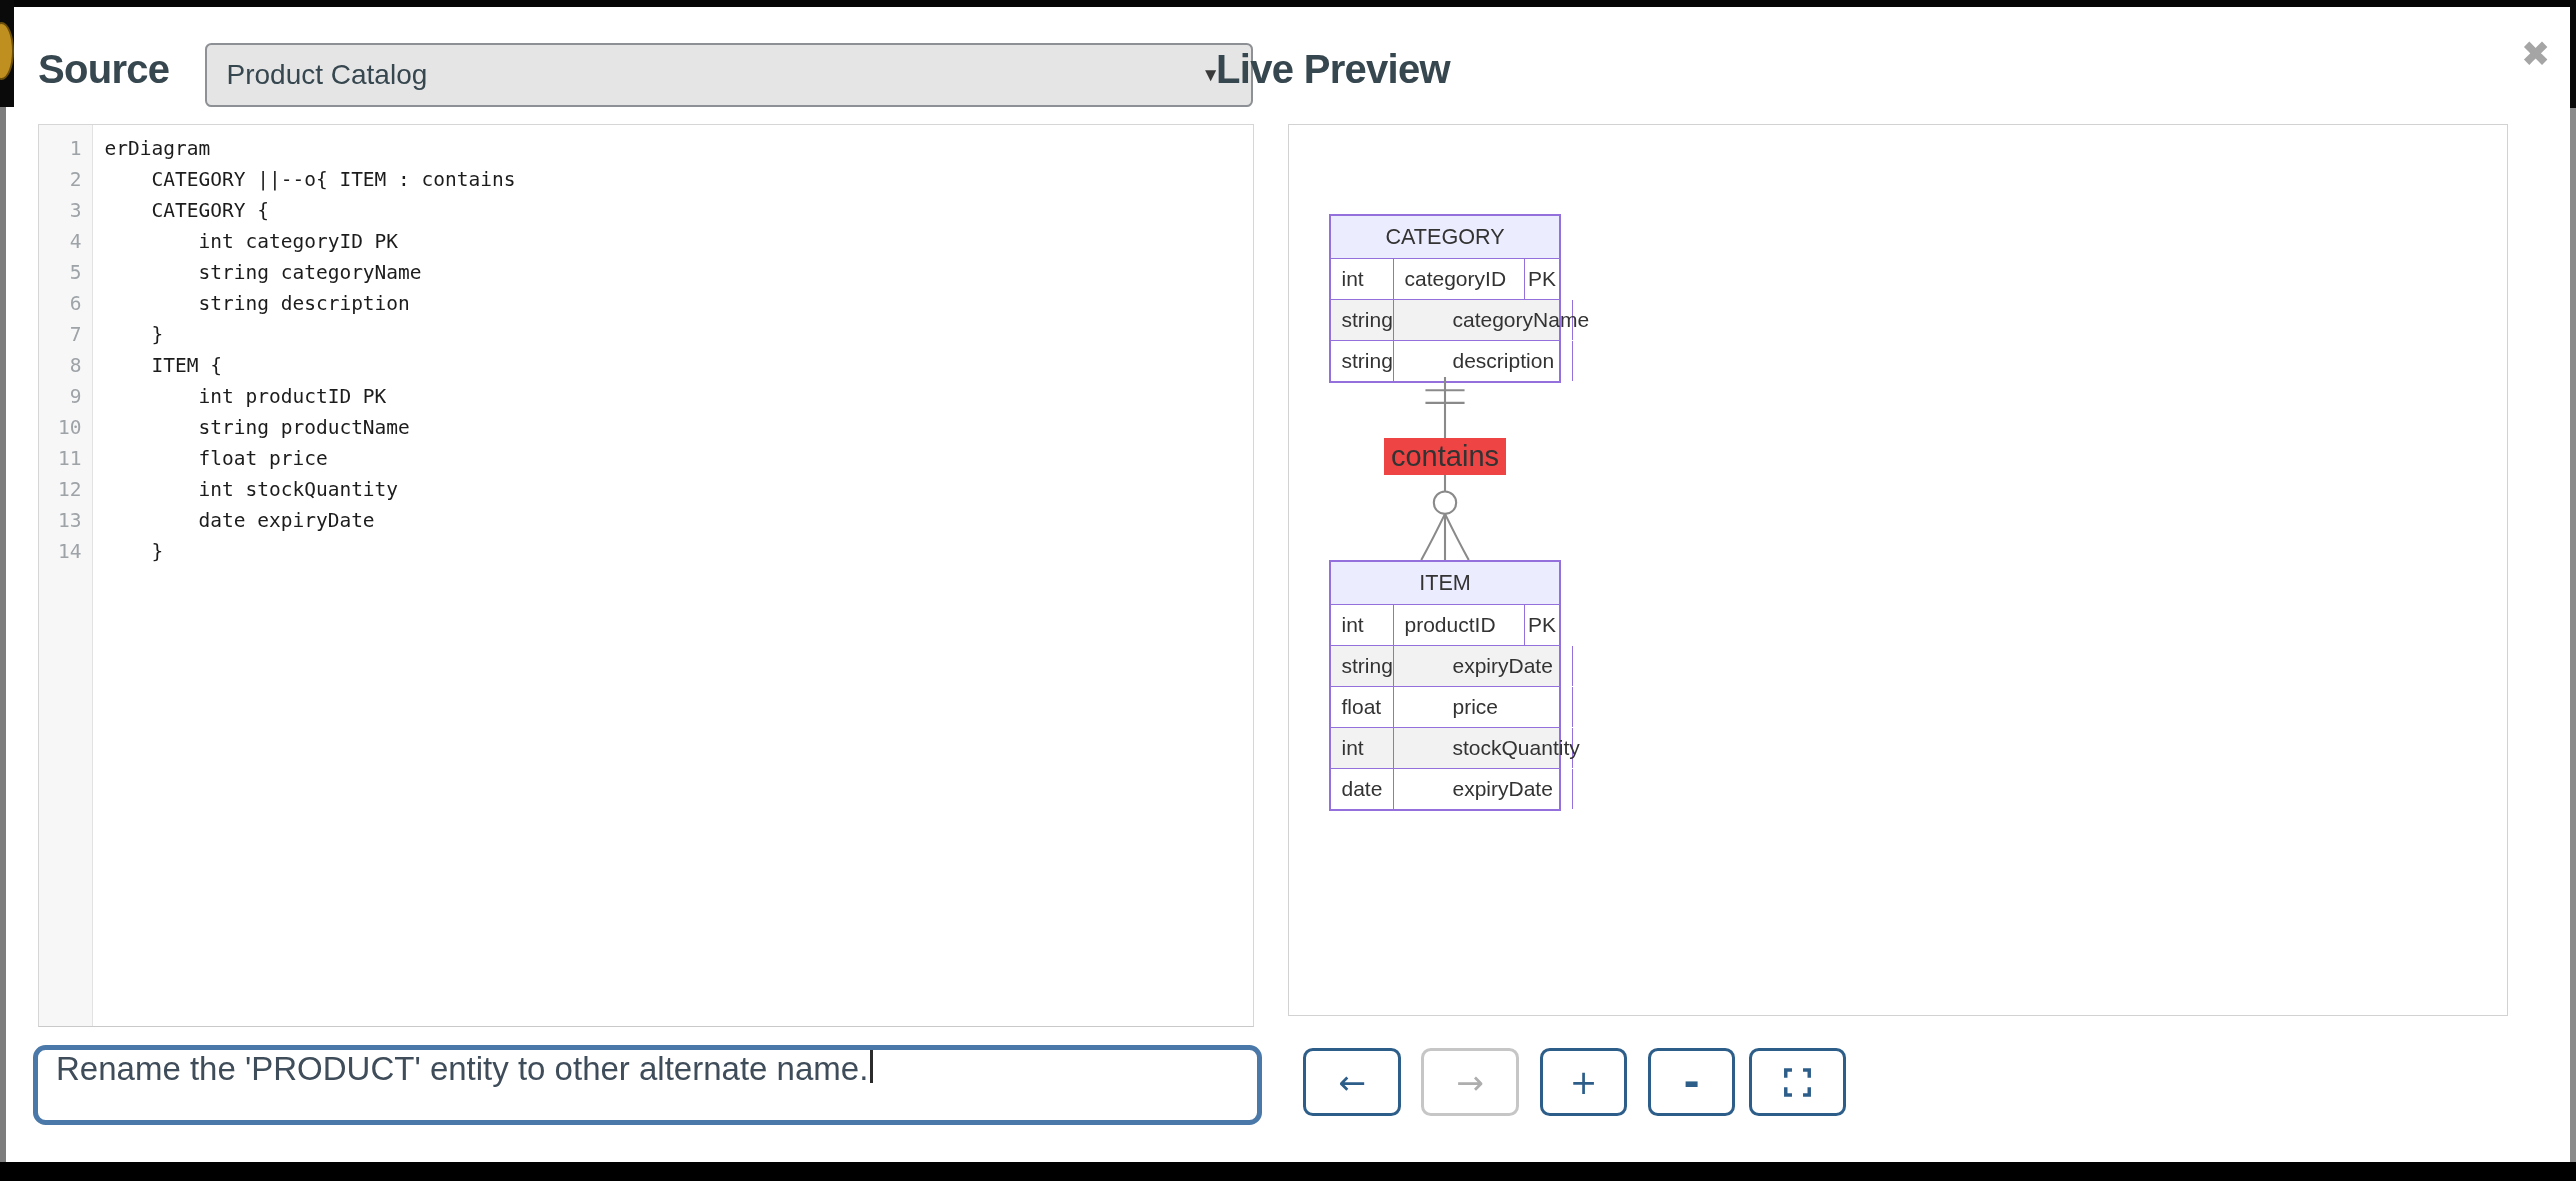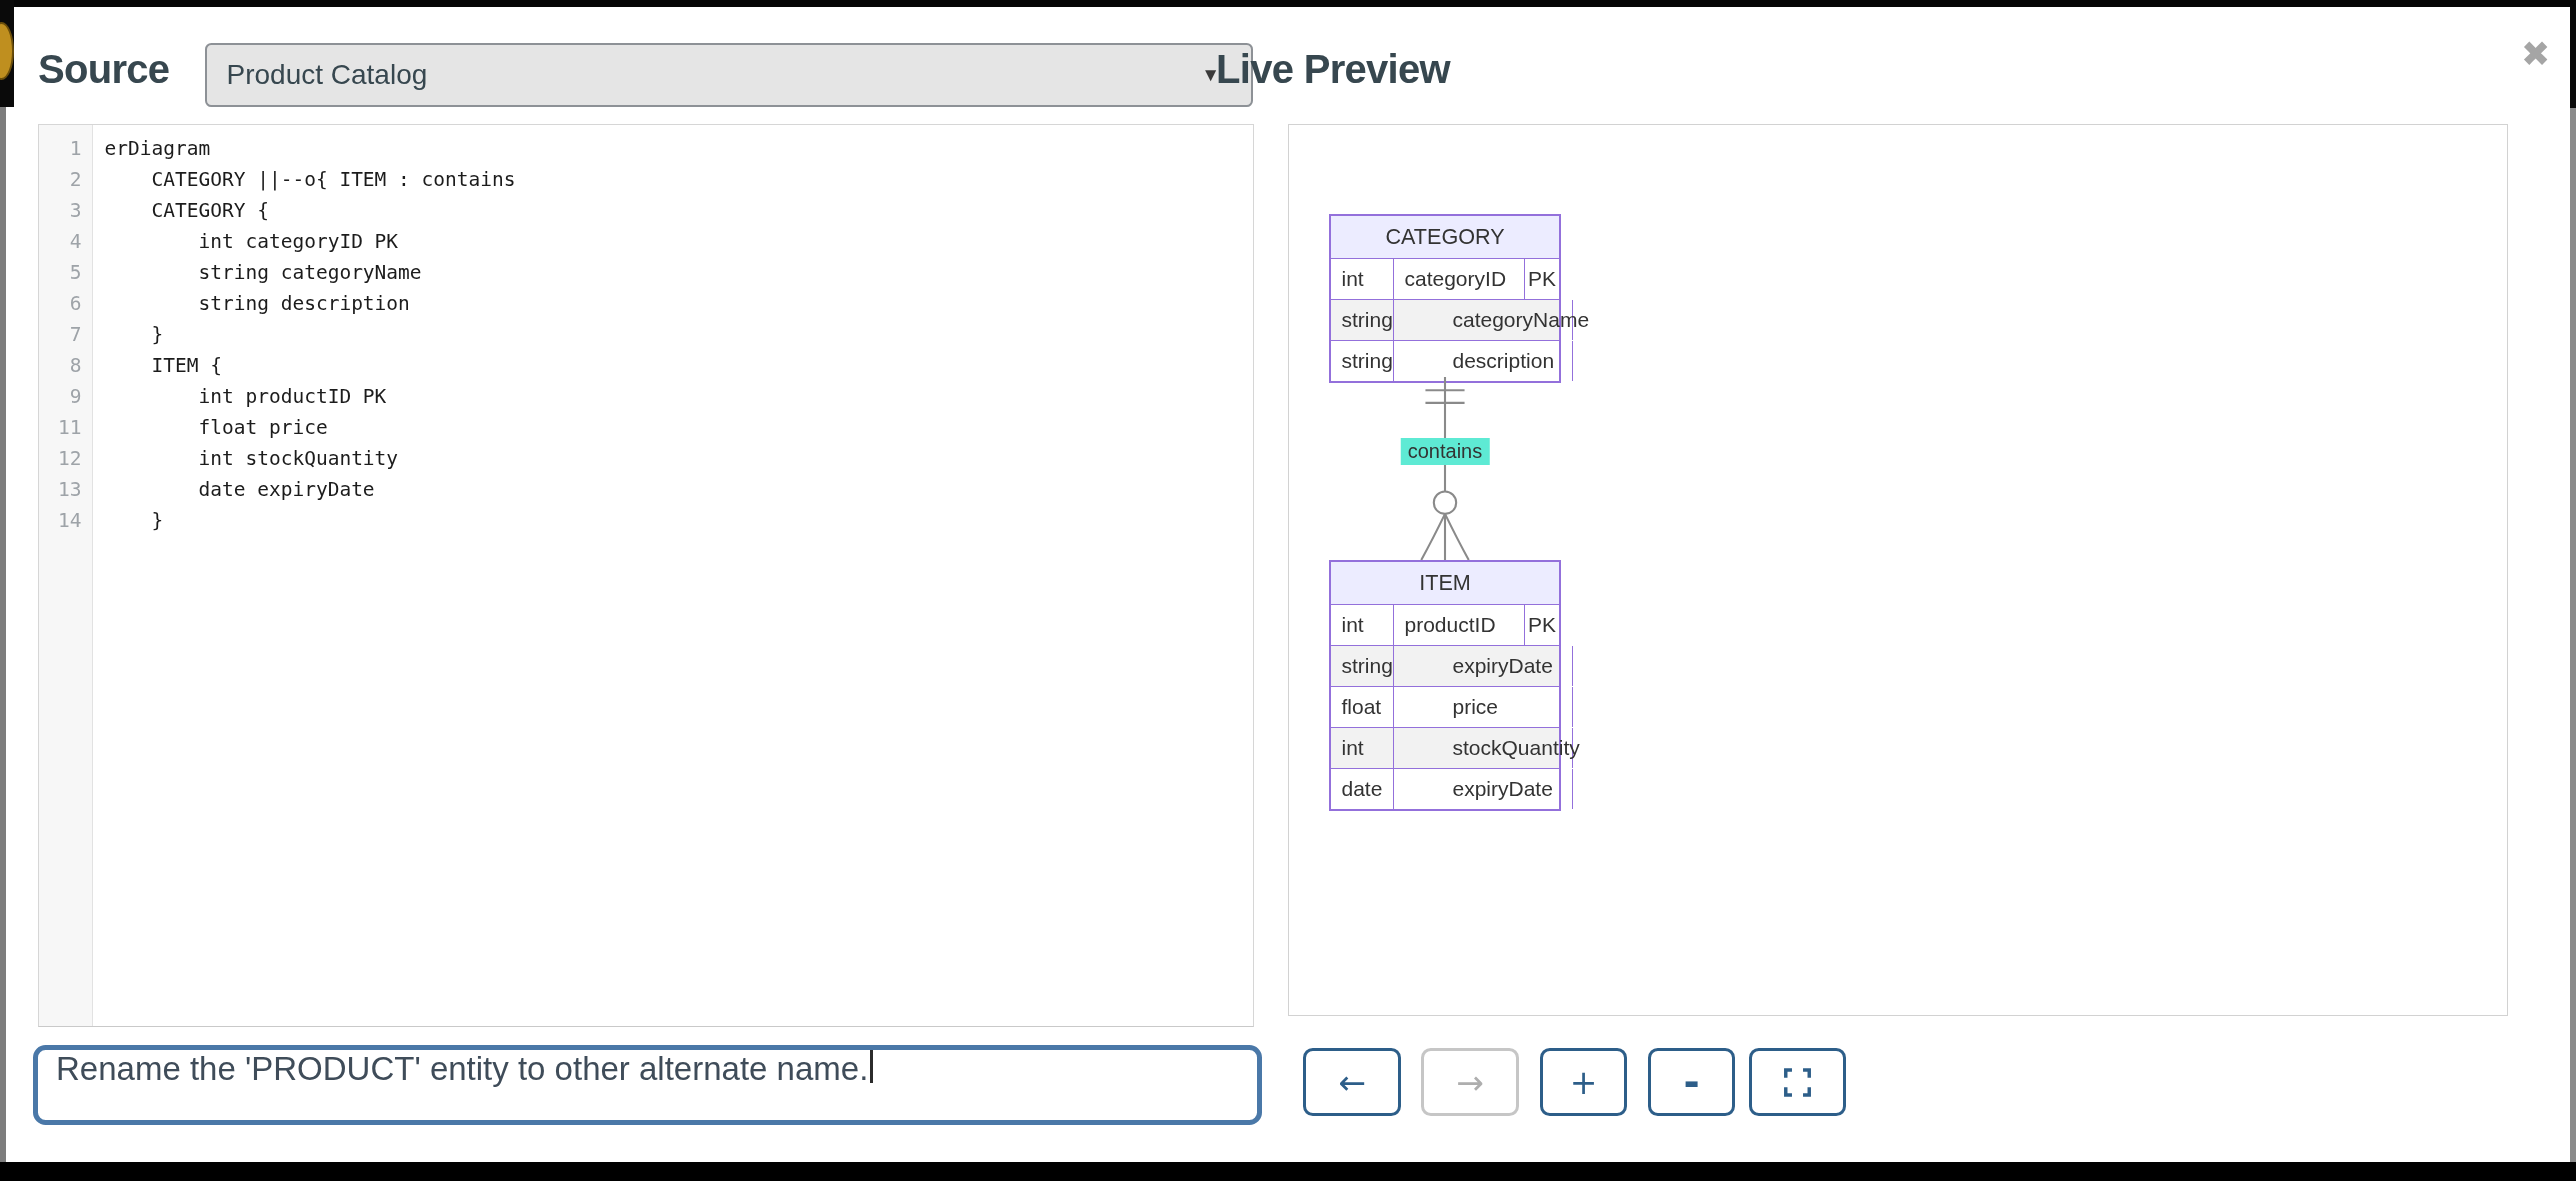--- a/index.html
+++ b/index.html
@@ -57,21 +57,21 @@
   .erow{display:flex;height:40px;line-height:40px;}
   .erow + .erow{border-top:1.4px solid #9370DB;gap:48px;}
   .entity-body > div:nth-of-type(even){background:#f2f2f2;}
   .erow .c1{width:63px;box-sizing:border-box;padding-left:10.5px;border-right:1.4px solid #9370DB;flex:none;}
   .erow .c2{width:131px;box-sizing:border-box;padding-left:10.5px;border-right:1.4px solid #9370DB;flex:none;}
   .erow .c3{flex:1;text-align:center;}
   #entity-category{left:40px;top:89px;}
   #entity-item{left:40px;top:435px;}
   .connector{position:absolute;left:100px;top:252px;}
   .rel-label{position:absolute;left:156px;top:313px;transform:translateX(-50%);
-    background:#5eead4;padding:2.1px 7px;font-size:20px;color:#333;}
+    background:#ef4444;padding:2.1px 7px;font-size:29px;color:#333;}
 
   
   .prompt{
     position:absolute;left:33px;top:1045px;width:1229px;height:80px;box-sizing:border-box;
     border:5.6px solid #4a78a8;border-radius:12.6px;background:#fff;
     display:flex;align-items:flex-start;font-size:33px;color:#3f4c59;padding-left:18px;
   }
   .caret{display:inline-block;width:2.1px;height:33px;background:#2b2b2b;margin-left:2.1px;vertical-align:middle;}
 
   
@@ -150,20 +150,24 @@
       <div class="code-row">
         <span class="lnum">8</span>
         <span class="ltxt">    ITEM {</span>
       </div>
 
       <div class="code-row">
         <span class="lnum">9</span>
         <span class="ltxt">        int productID PK</span>
       </div>
 
+      <div class="code-row">
+        <span class="lnum">10</span>
+        <span class="ltxt">        string productName</span>
+      </div>
 
       <div class="code-row">
         <span class="lnum">11</span>
         <span class="ltxt">        float price</span>
       </div>
 
       <div class="code-row">
         <span class="lnum">12</span>
         <span class="ltxt">        int stockQuantity</span>
       </div>

